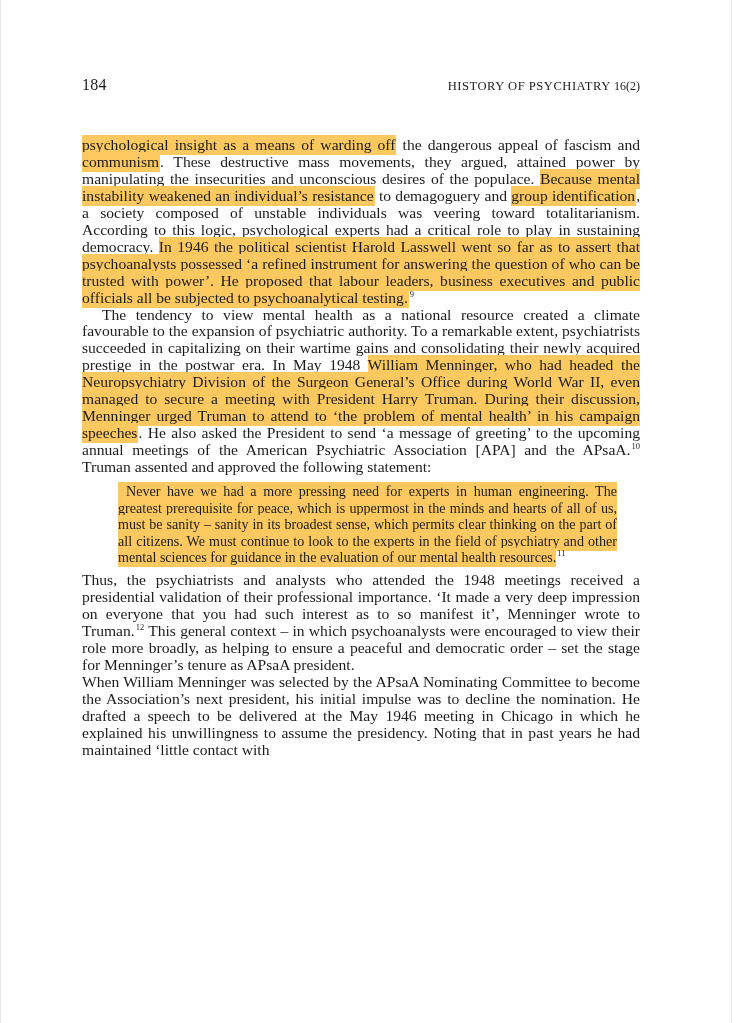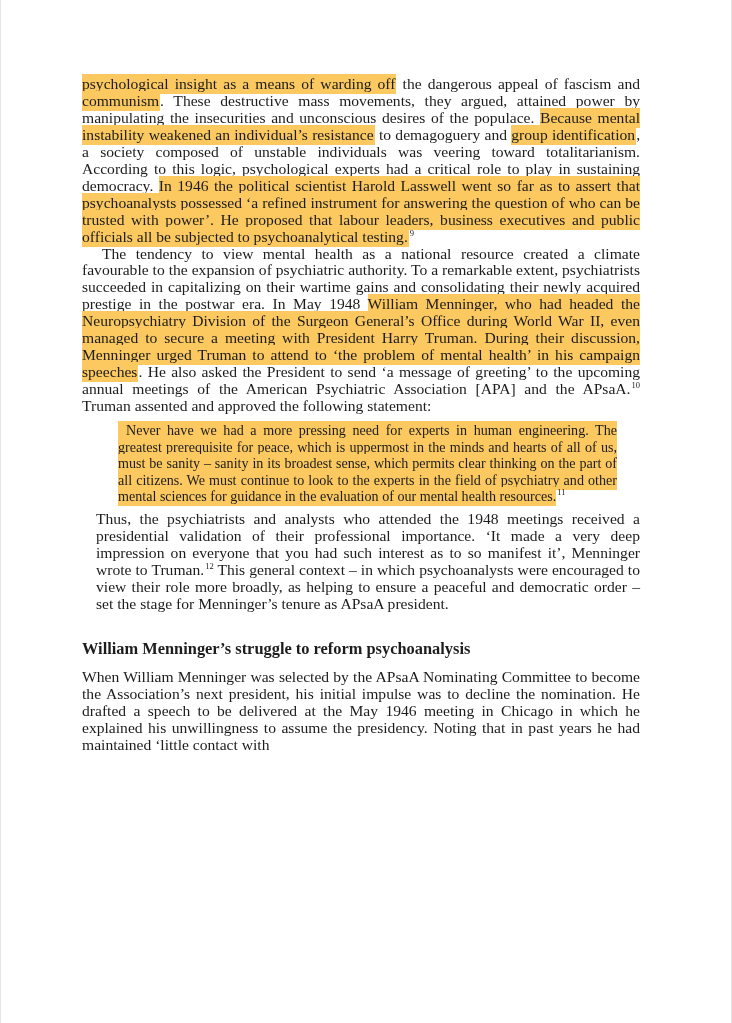--- a/index.html
+++ b/index.html
@@ -70,43 +70,45 @@
     }
     .block-quote p {
       font-size: 14.1px;
       line-height: 16.6px;
     }
     .block-quote mark {
       padding: 1px 0 2px 8px;
     }
     .after-quote {
       margin-top: 3px;
-      margin-left: 14px;
     }
     h2.section-heading {
       font-family: "Liberation Serif", "DejaVu Serif", serif;
       font-weight: bold;
       font-size: 16.4px;
       margin: 26px 0 10px 0;
       line-height: 20px;
     }
   </style>
 </head>
 <body>
 
 <div class="page">
 
+  <div class="running-header">
+    <span class="page-number">184</span>
+    <span class="journal-title"><span>HISTORY OF PSYCHIATRY</span> <span class="issue">16(2)</span></span>
+  </div>
 
   <p><mark style="background: rgb(252, 201, 96);">psychological insight as a means of warding off</mark><span> the dangerous appeal of fascism and </span><mark style="background: rgb(252, 201, 96);">communism</mark><span>. These destructive mass movements, they argued, attained power by manipulating the insecurities and unconscious desires of the populace. </span><mark style="background: rgb(252, 201, 96);">Because mental instability weakened an individual’s resistance</mark><span> to demagoguery and </span><mark style="background: rgb(252, 201, 96);">group identification</mark><span>, a society composed of unstable individuals was veering toward totalitarianism. According to this logic, psychological experts had a critical role to play in sustaining democracy. </span><mark style="background: rgb(252, 201, 96);">In 1946 the political scientist Harold Lasswell went so far as to assert that psychoanalysts possessed ‘a refined instrument for answering the question of who can be trusted with power’. He proposed that labour leaders, business executives and public officials all be subjected to psychoanalytical testing.</mark><sup>9</sup></p>
 
   <p class="indent"><span>The tendency to view mental health as a national resource created a climate favourable to the expansion of psychiatric authority. To a remarkable extent, psychiatrists succeeded in capitalizing on their wartime gains and consolidating their newly acquired prestige in the postwar era. In May 1948 </span><mark style="background: rgb(252, 201, 96);">William Menninger, who had headed the Neuropsychiatry Division of the Surgeon General’s Office during World War II, even managed to secure a meeting with President Harry Truman. During their discussion, Menninger urged Truman to attend to ‘the problem of mental health’ in his campaign speeches</mark><span>. He also asked the President to send ‘a message of greeting’ to the upcoming annual meetings of the American Psychiatric Association [APA] and the APsaA.</span><sup>10</sup><span> Truman assented and approved the following statement:</span></p>
 
   <div class="block-quote">
     <p><mark style="background: rgb(252, 201, 96);">Never have we had a more pressing need for experts in human engineering. The greatest prerequisite for peace, which is uppermost in the minds and hearts of all of us, must be sanity – sanity in its broadest sense, which permits clear thinking on the part of all citizens. We must continue to look to the experts in the field of psychiatry and other mental sciences for guidance in the evaluation of our mental health resources.</mark><sup>11</sup></p>
   </div>
 
   <p class="after-quote"><span>Thus, the psychiatrists and analysts who attended the 1948 meetings received a presidential validation of their professional importance. ‘It made a very deep impression on everyone that you had such interest as to so manifest it’, Menninger wrote to Truman.</span><sup>12</sup><span> This general context – in which psychoanalysts were encouraged to view their role more broadly, as helping to ensure a peaceful and democratic order – set the stage for Menninger’s tenure as APsaA president.</span></p>
 
-  <h2 class="section-heading">William Menninger’s struggle to reform psychoanalysis</h2>
 
   <p>When William Menninger was selected by the APsaA Nominating Committee to become the Association’s next president, his initial impulse was to decline the nomination. He drafted a speech to be delivered at the May 1946 meeting in Chicago in which he explained his unwillingness to assume the presidency. Noting that in past years he had maintained ‘little contact with</p>
 
 </div>
 
 </body></html>

